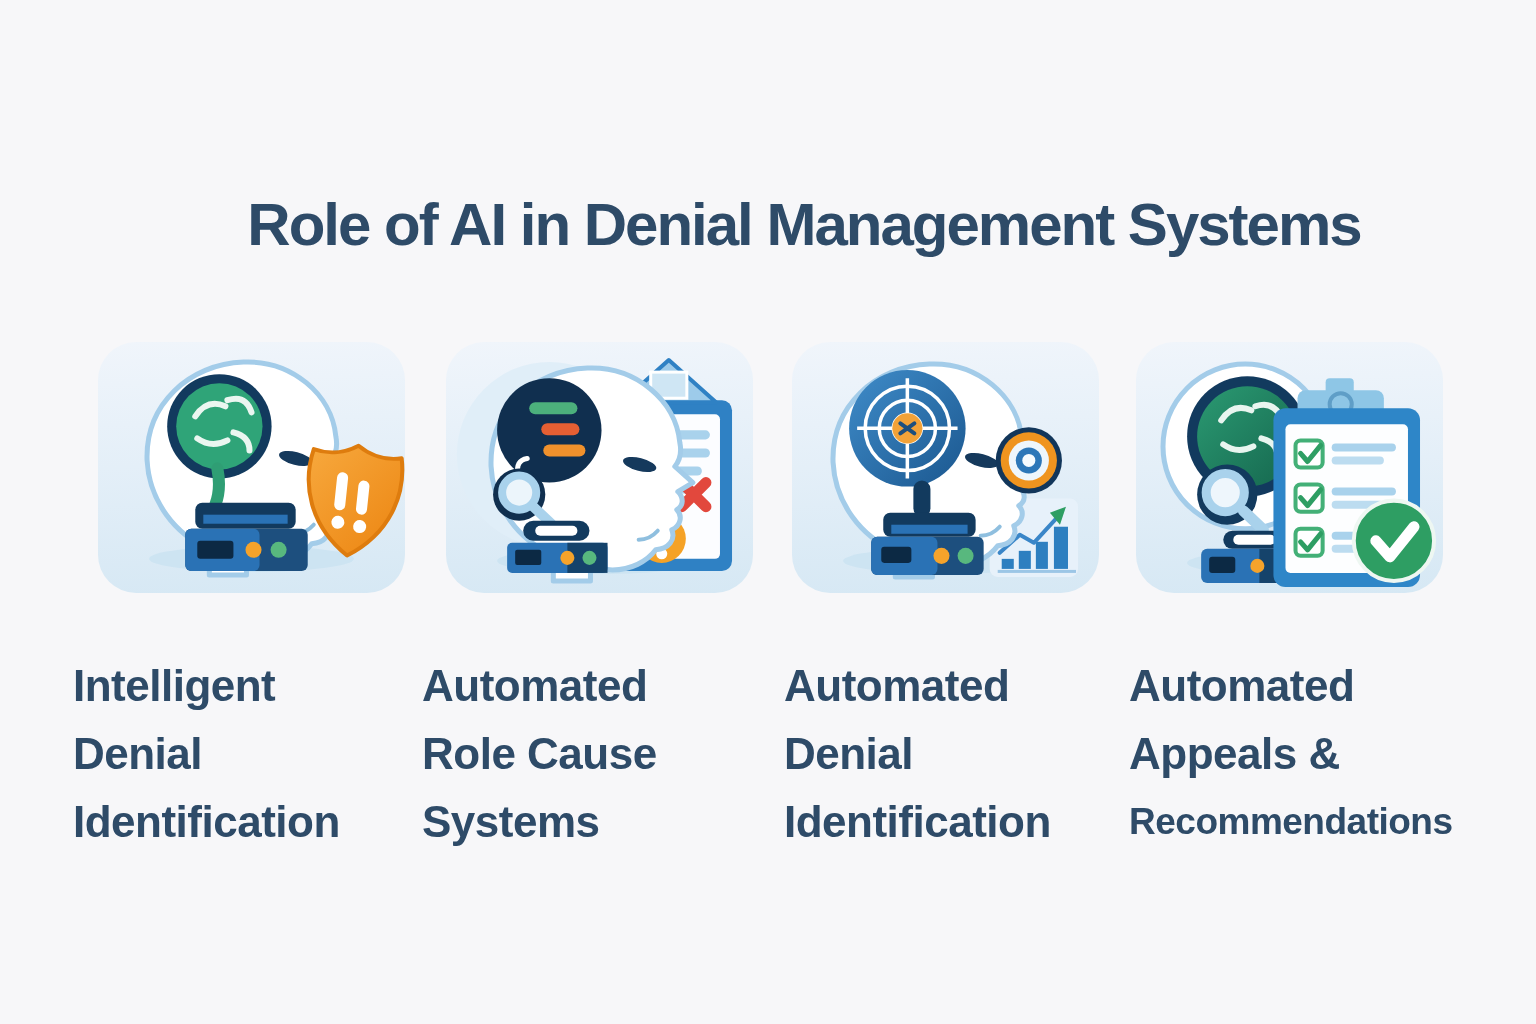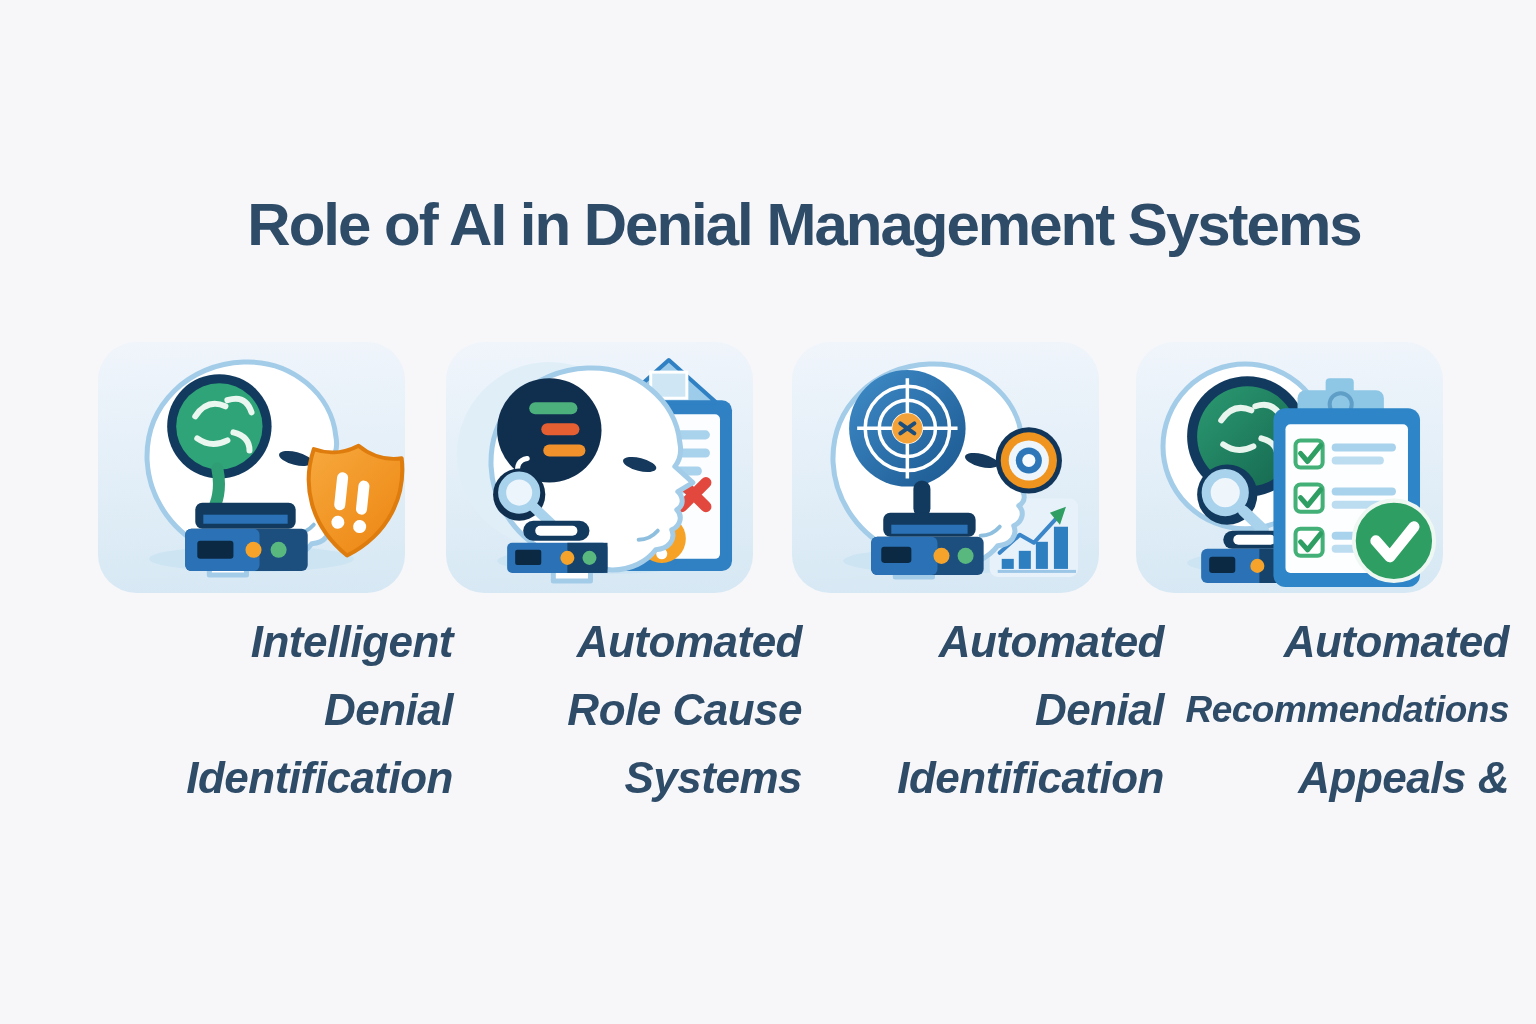--- a/index.html
+++ b/index.html
@@ -28,29 +28,28 @@
     border-radius:38px;
     background:linear-gradient(178deg,#f0f5fb 0%,#e4eff8 48%,#d6e8f4 100%);
   }
   .card svg{display:block;width:100%;height:100%;}
   .card1{left:98px;}
   .card2{left:446px;}
   .card3{left:792px;}
   .card4{left:1136px;}
   .label{
     position:absolute;
-    top:608px;
+    top:652px;
     width:380px;
-    text-align:right;
+    text-align:left;
     font-size:44px;
     font-weight:700;
     letter-spacing:-0.5px;
     line-height:68px;
     color:#2e4b68;
-    font-style:italic;
   }
   .label1{left:73px;}
   .label2{left:422px;}
   .label3{left:784px;}
   .label4{left:1129px;}
   .label .line{display:block;}
   .label .line.small{font-size:37px;}
 </style>
 </head>
 <body>
@@ -295,17 +294,17 @@
     <span class="line">Role Cause</span>
     <span class="line">Systems</span>
   </div>
   <div class="label label3">
     <span class="line">Automated</span>
     <span class="line">Denial</span>
     <span class="line">Identification</span>
   </div>
   <div class="label label4">
     <span class="line">Automated</span>
+    <span class="line">Appeals &amp;</span>
     <span class="line small">Recommendations</span>
-    <span class="line">Appeals &amp;</span>
   </div>
 
 </div>
 
 </body></html>

